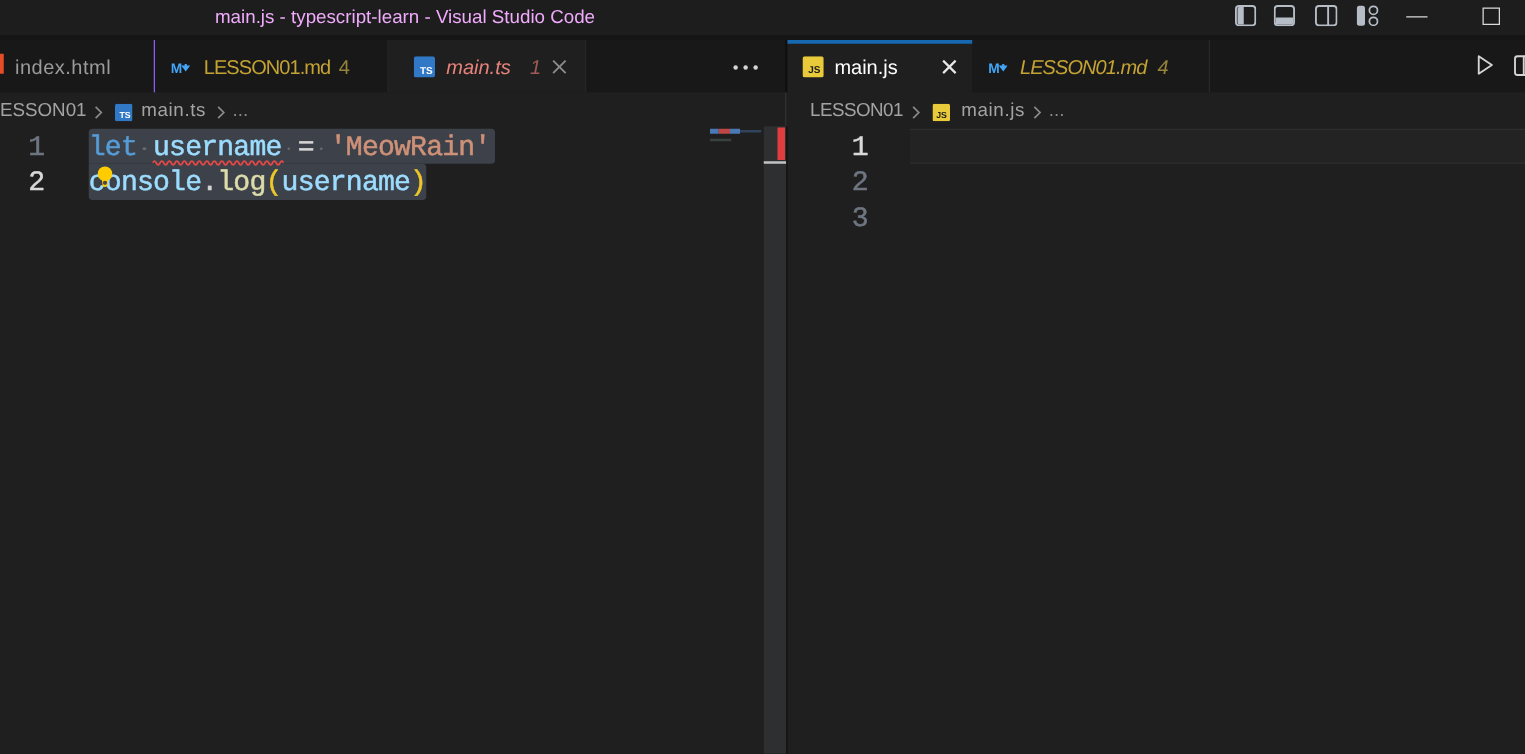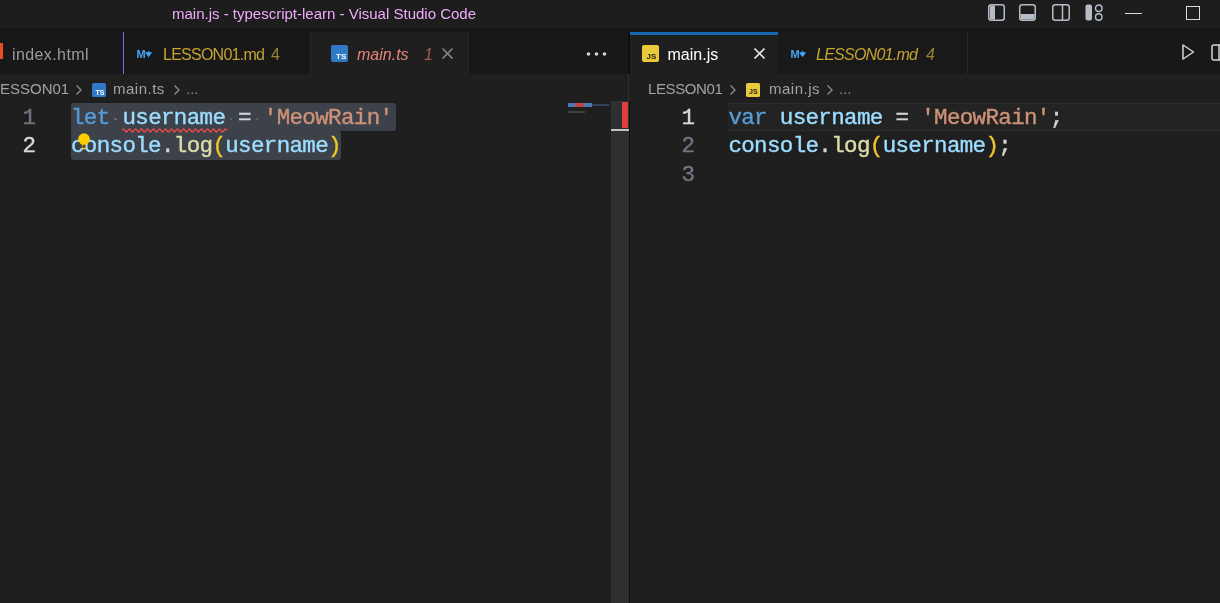--- a/index.html
+++ b/index.html
@@ -188,15 +188,13 @@
     <div class="abs" style="left:610.8px;top:28px;width:17.8px;height:2.6px;background:#c3c3c3;"></div>
 
     <div class="abs" style="left:628.6px;top:0;width:1px;height:502.5px;background:#101010;"></div>
 
     <div class="abs" style="left:728.4px;top:2px;width:491.6px;height:28.7px;background:#232323;border-top:1px solid #2e2e2e;border-bottom:1px solid #2e2e2e;box-sizing:border-box;"></div>
 
     <div class="linenum" style="left:681.4px;top:3.2px;width:12.6px;text-align:right;color:#d9d9d9;">1</div>
     <div class="linenum" style="left:681.4px;top:31.9px;width:12.6px;text-align:right;">2</div>
     <div class="linenum" style="left:681.4px;top:60.6px;width:12.6px;text-align:right;">3</div>
 
-    <div class="codeline mono" style="left:728.4px;top:3.2px;"><span class="k">var</span><span class="p"> </span><span class="v">username</span><span class="p"> = </span><span class="s">'MeowRain'</span><span class="p">;</span></div>
-    <div class="codeline mono" style="left:728.4px;top:31.9px;"><span class="v">console</span><span class="p">.</span><span class="f">log</span><span class="b">(</span><span class="v">username</span><span class="b">)</span><span class="p">;</span></div>
   </div>
 
 </body></html>

